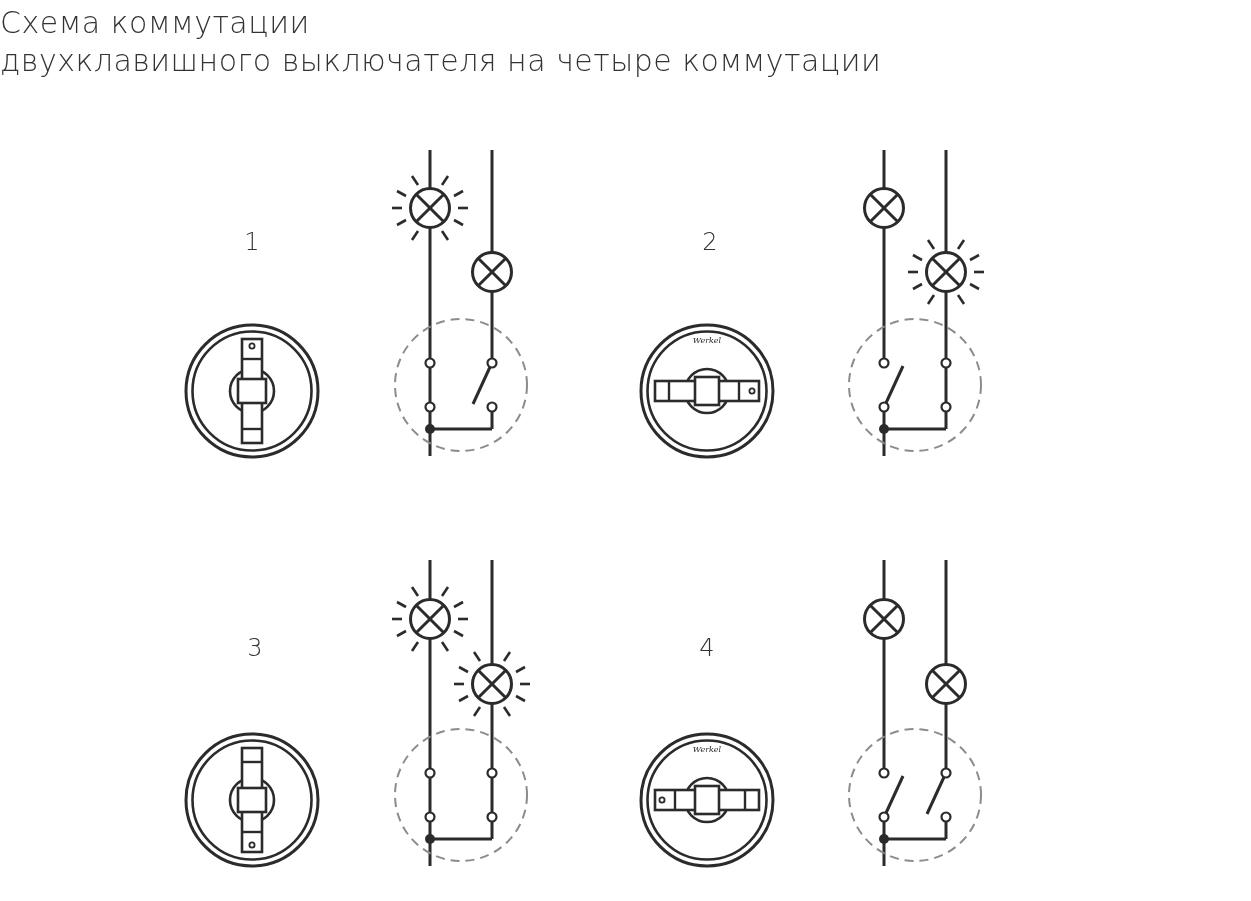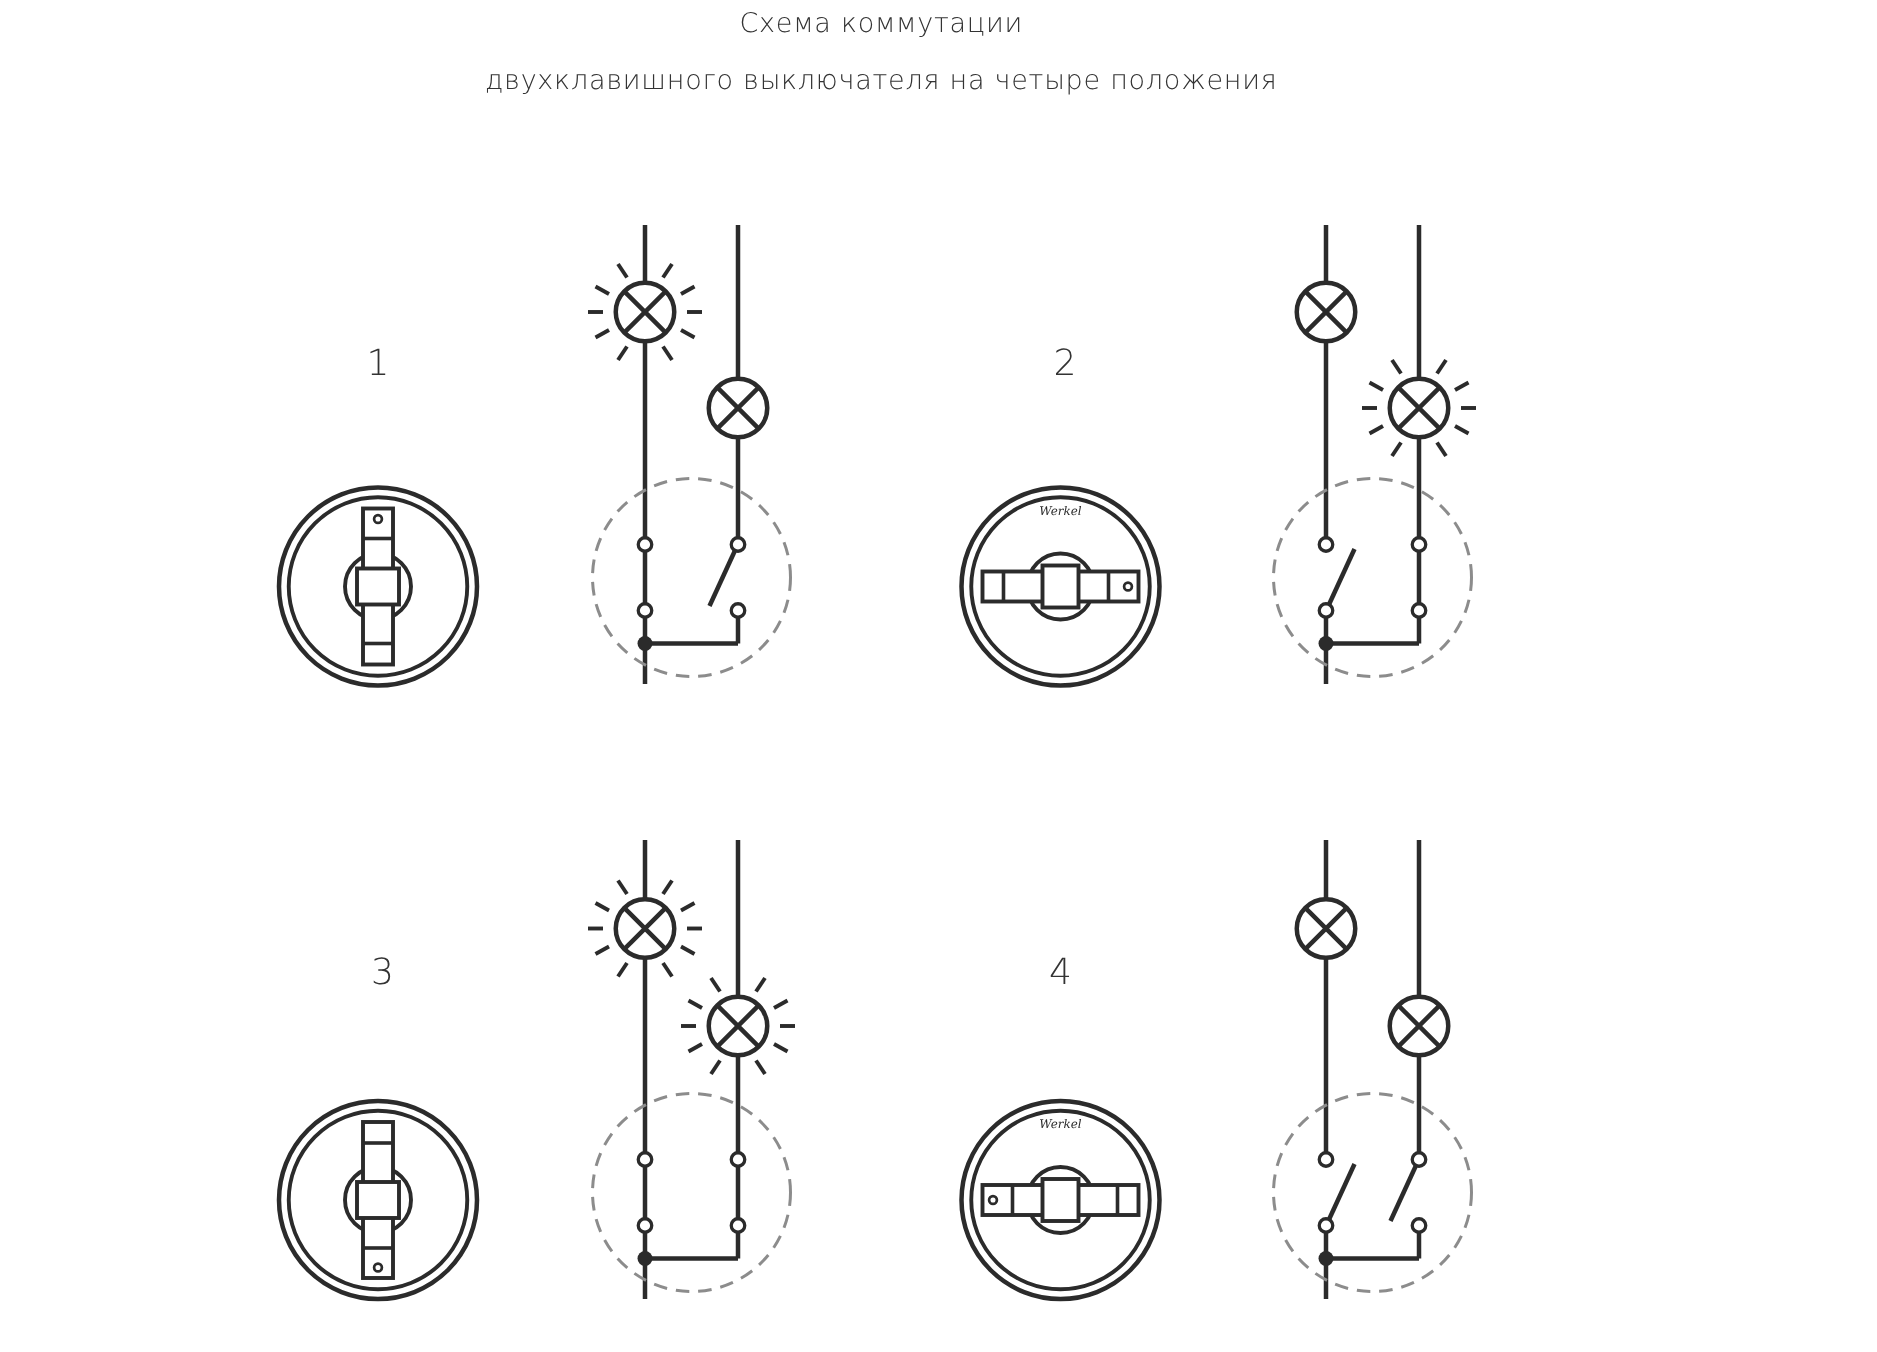--- a/index.html
+++ b/index.html
@@ -1,27 +1,27 @@
 <!DOCTYPE html>
 <html><head>
 <meta charset="utf-8">
 <style>
   html, body { margin:0; padding:0; background:#ffffff; }
   body { width:1251px; height:901px; position:relative; overflow:hidden; font-family:"DejaVu Sans", sans-serif; }
-  .title { position:absolute; left:0; width:1175px; text-align:center; color:#333333; font-weight:300; font-size:18px; letter-spacing:0.5px; }
+  .title { position:absolute; left:0; width:1175px; text-align:left; color:#333333; font-weight:300; font-size:30px; letter-spacing:0.5px; }
   .t1 { top:5px; }
   .t2 { top:43px; }
   .num { position:absolute; font-size:24px; color:#333333; font-weight:300; width:30px; text-align:center; }
   svg.diag { position:absolute; left:0; top:0; }
 </style>
 </head>
 <body>
 
 <div class="title t1">Схема коммутации</div>
-<div class="title t2">двухклавишного выключателя на четыре положения</div>
+<div class="title t2">двухклавишного выключателя на четыре коммутации</div>
 
 <div class="num" style="left:237px;top:228px;">1</div>
 <div class="num" style="left:695px;top:228px;">2</div>
 <div class="num" style="left:240px;top:634px;">3</div>
 <div class="num" style="left:692px;top:634px;">4</div>
 
 <svg class="diag" width="1251" height="901" viewBox="0 0 1251 901" xmlns="http://www.w3.org/2000/svg">
   <defs>
 
     <g id="lamp">

